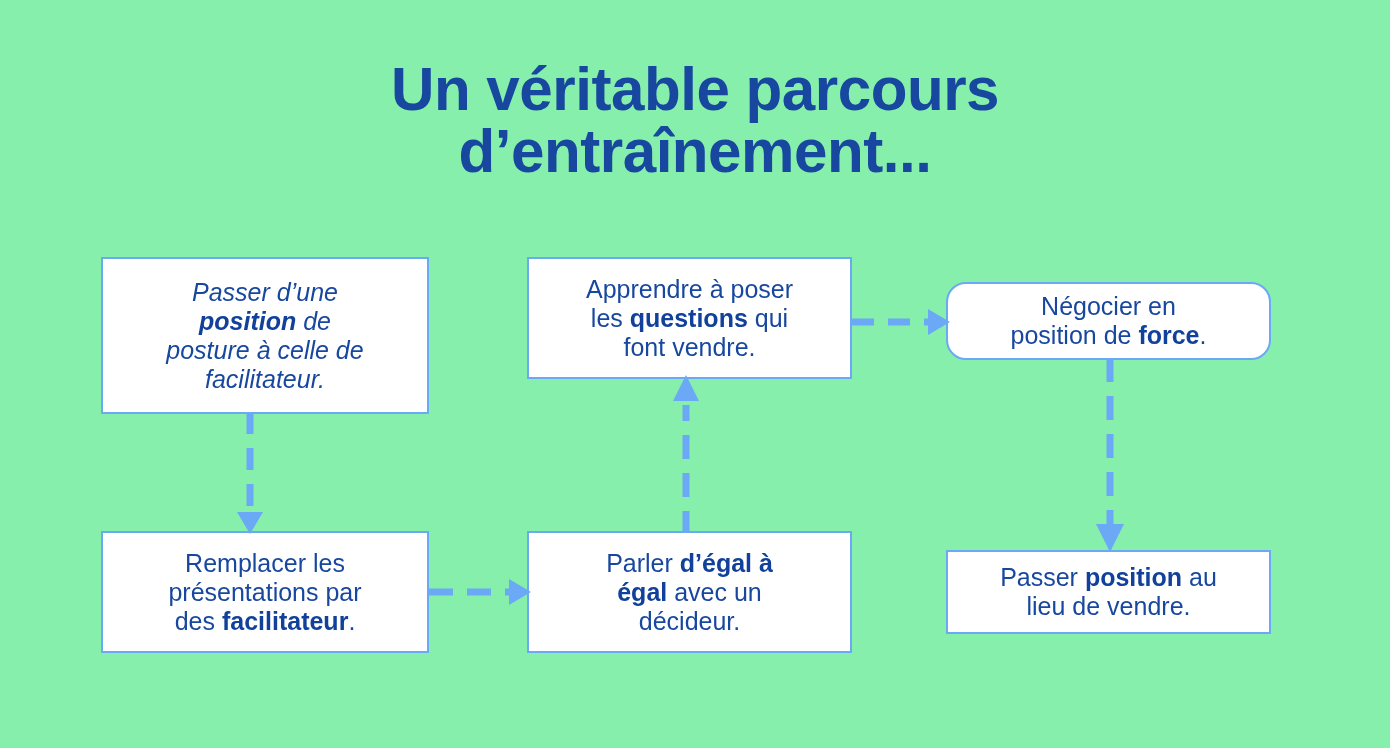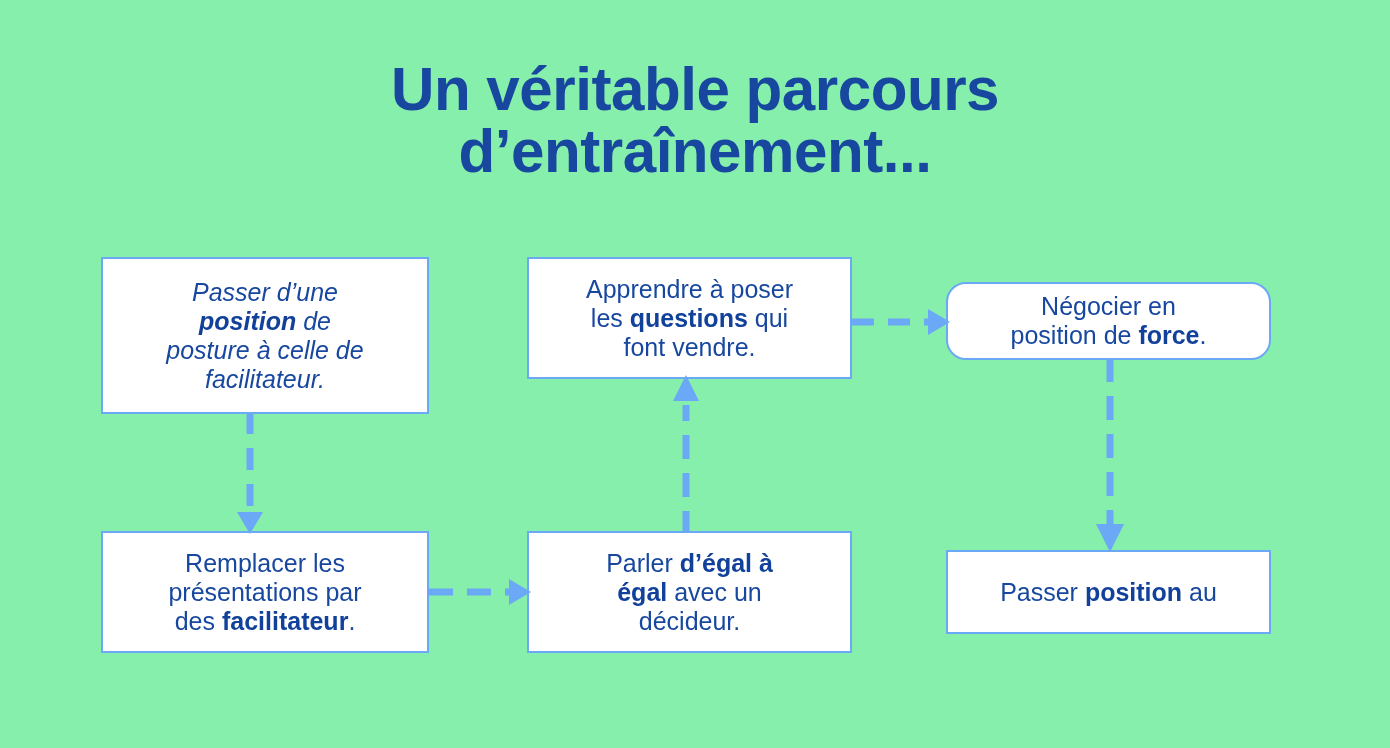--- a/index.html
+++ b/index.html
@@ -113,21 +113,21 @@
 
   <div class="node" id="node-conversations">
     <span class="txt"><span>Remplacer les</span><br><span>présentations par</span><br><span>des </span><b>facilitateur</b><span>.</span></span>
   </div>
 
   <div class="node" id="node-parler">
     <span class="txt"><span>Parler </span><b>d’égal à</b><br><b>égal</b><span> avec un</span><br><span>décideur.</span></span>
   </div>
 
   <div class="node" id="node-acheter">
-    <span class="txt"><span>Passer </span><b>position</b><span> au</span><br></span>
+    <span class="txt"><span>Passer </span><b>position</b><span> au</span><br><span>lieu de vendre.</span></span>
   </div>
 
   <svg class="conn" id="conn-posture-conversations" viewBox="0 0 40 122" width="40" height="122">
     <line x1="20" y1="0" x2="20" y2="22" stroke-dasharray="0"></line>
     <line x1="20" y1="36" x2="20" y2="58"></line>
     <line x1="20" y1="72" x2="20" y2="94"></line>
     <polygon points="20,122 7,100 33,100"></polygon>
   </svg>
 
   <svg class="conn" id="conn-conversations-parler" viewBox="0 0 104 40" width="104" height="40">

